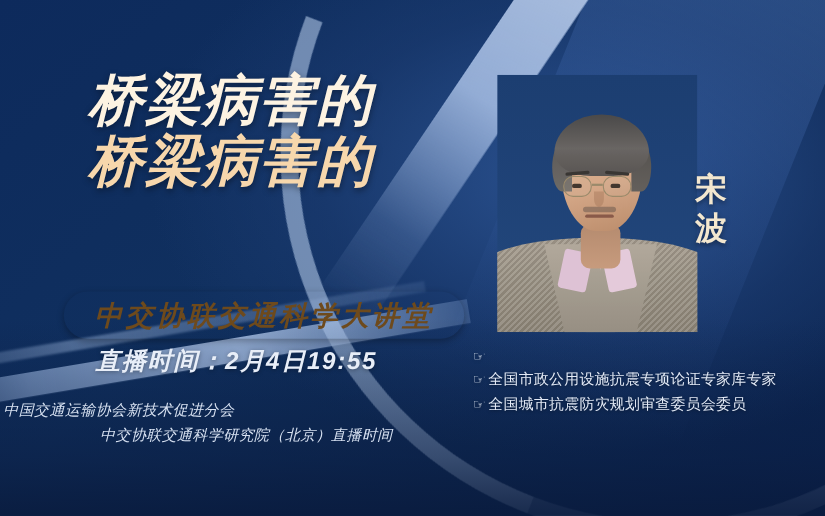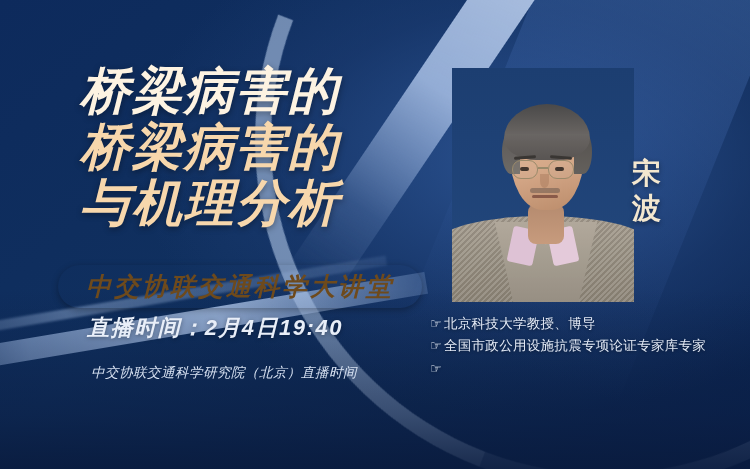--- a/index.html
+++ b/index.html
@@ -309,47 +309,47 @@
   </div>
 
   <div class="speaker-name">
     <span>宋</span>
     <span>波</span>
   </div>
 
   <div class="creds">
     <div class="cred-row">
       <span class="cred-icon">☞</span>
-      <span>北京科技大学教授、博导</span>
     </div>
     <div class="cred-row">
       <span class="cred-icon">☞</span>
       <span>全国市政公用设施抗震专项论证专家库专家</span>
     </div>
     <div class="cred-row">
       <span class="cred-icon">☞</span>
+      <span>全国城市抗震防灾规划审查委员会委员</span>
     </div>
   </div>
 
   <div class="left-col">
 
     <div class="title-block">
       <div class="title-line l1">桥梁病害的</div>
       <div class="title-line l2">桥梁病害的</div>
-      <div class="title-line l3">与机理分析</div>
     </div>
 
     <div class="gold-pill">
       <span class="gold-pill-text">中交协联交通科学大讲堂</span>
     </div>
 
-    <div class="live-time">直播时间：2月4日19:40</div>
+    <div class="live-time">直播时间：2月4日19:55</div>
 
     <div class="organizers">
       <div class="org-row">
+        <span class="org-value">中国交通运输协会新技术促进分会</span>
       </div>
       <div class="org-row second">
         <span class="org-label">联合主办：</span>
         <span class="org-value">中交协联交通科学研究院（北京）直播时间</span>
       </div>
     </div>
 
   </div>
 
   <div class="vignette"></div>

